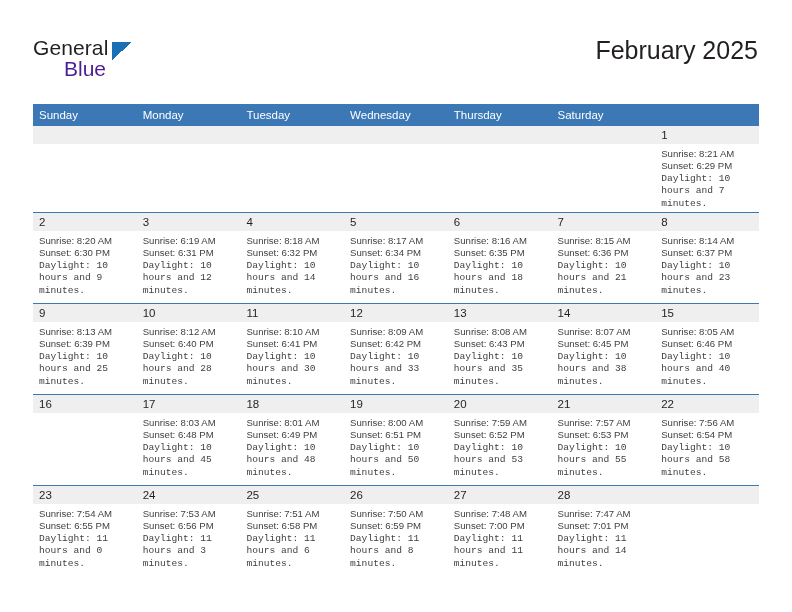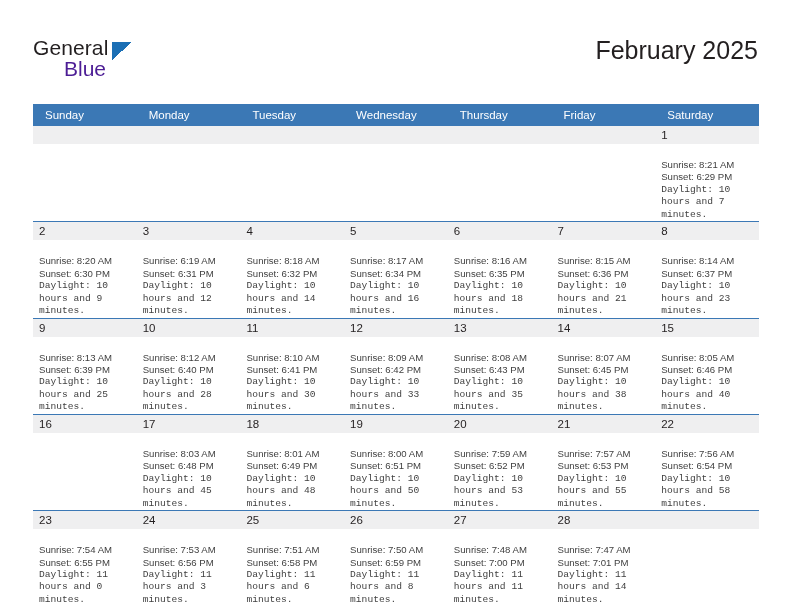--- a/index.html
+++ b/index.html
@@ -93,21 +93,21 @@
     display: flex;
     background: #3b78b5;
     height: 22px;
   }
   .dow {
     flex: 0 0 103.71px;
     width: 103.71px;
     color: #ffffff;
     font-size: 11.5px;
     line-height: 22px;
-    padding-left: 12px;
+    padding-left: 6px;
     box-sizing: border-box;
     overflow: hidden;
     white-space: nowrap;
   }
   .week {
     border-top: 1.6px solid #3b78b5;
     position: relative;
   }
   .week:first-of-type {
     border-top: none;
@@ -134,21 +134,20 @@
     padding-left: 6px;
   }
   .cell.empty .daynum-band {
     background: #efeff0;
   }
   .cell-body {
     padding: 4px 7px 0 6px;
     font-size: 9.6px;
     line-height: 12.45px;
     color: #3f3f3f;
-    margin-top: 11px;
   }
   .cell-body div {
     white-space: nowrap;
   }
   .cell-body .wrap {
     white-space: normal;
     font-family: Liberation Mono, monospace;
   }
   .week-h1 .week-inner { min-height: 86px; }
   .week-h  .week-inner { min-height: 90px; }
@@ -170,21 +169,20 @@
     <div class="subtitle">Fuentelviejo, Castille-La Mancha, Spain</div>
   </div>
 
   <div class="calendar">
     <div class="dow-row">
       <div class="dow">Sunday</div>
       <div class="dow">Monday</div>
       <div class="dow">Tuesday</div>
       <div class="dow">Wednesday</div>
       <div class="dow">Thursday</div>
-      <div class="dow">Friday</div>
       <div class="dow">Saturday</div>
     </div>
     <div id="weeks-container">
         <div class="week week-h1">
           <div class="week-inner">
             <div class="cell empty">
               <div class="daynum-band">
                 <div class="daynum"></div>
               </div>
             </div>

